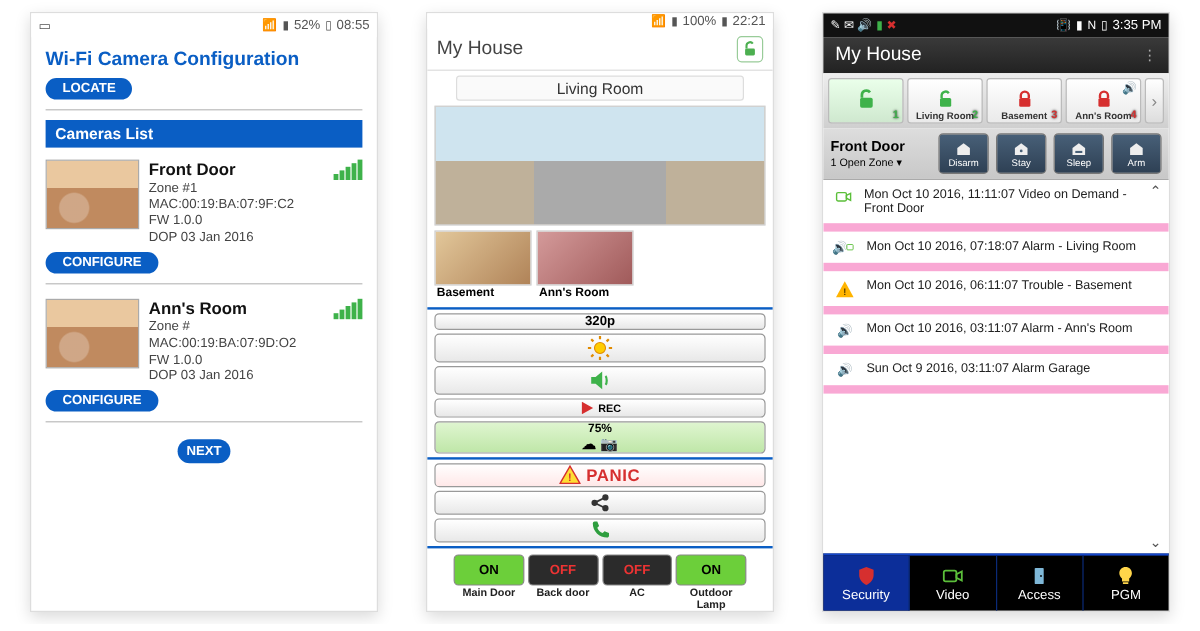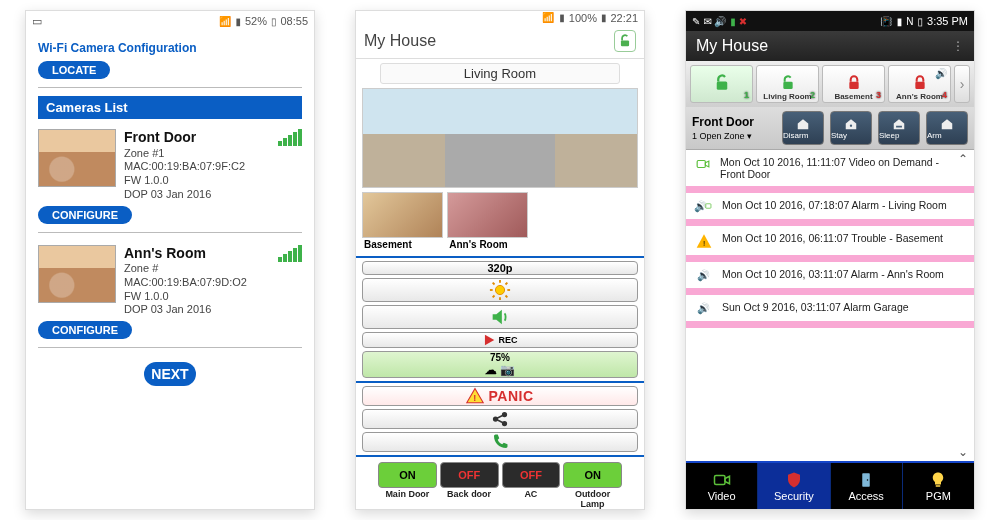--- a/index.html
+++ b/index.html
@@ -32,21 +32,21 @@
     justify-content: space-between;
     padding: 0 6px;
     font-size: 11px;
   }
   .statusbar.white { background:#fff; color:#555; }
   .statusbar.dark  { background:#111; color:#fff; }
   .statusbar .right { display:flex; gap:4px; align-items:center; }
   .sb-icon { font-size:10px; }
   
   .s1-body { padding: 6px 12px 0; overflow-y:auto; flex:1; }
-  .s1-title { color:#0a5ec4; font-weight:bold; font-size:12px; margin:4px 0 6px; }
+  .s1-title { color:#0a5ec4; font-weight:bold; font-size:16px; margin:4px 0 6px; }
   .pill-btn {
     background:#0a5ec4; color:#fff; font-weight:bold; font-size:11px;
     border-radius: 12px; padding: 3px 14px; display:inline-block;
     border:none; cursor:pointer;
   }
   .s1-hr { border:none; border-top:1px solid #bbb; margin:8px 0; }
   .s1-section-hdr {
     background:#0a5ec4; color:#fff; font-weight:bold;
     padding:4px 8px; font-size:13px; margin-bottom:6px;
   }
@@ -160,21 +160,21 @@
   .s3-zone-row{
     display:flex; align-items:center; gap:6px; padding:4px 6px;
     background:linear-gradient(#ddd,#c8c8c8); border-bottom:1px solid #aaa;
   }
   .s3-zone-txt{ flex:1; font-size:11px; }
   .s3-zone-txt b{ font-size:12px; }
   .s3-zone-txt .sub{ font-size:9px; }
   .mode-btn{
     width:42px; height:34px; border:1px solid #777; border-radius:4px;
     background:linear-gradient(#486078,#2e4054); color:#fff;
-    display:flex; flex-direction:column; justify-content:center;
+    display:flex; flex-direction:column; align-items:center; justify-content:center;
     font-size:8px; cursor:pointer;
   }
   .mode-btn svg{ height:14px; }
   .events { flex:1; overflow:hidden; background:#fff; }
   .ev{
     display:flex; gap:8px; padding:6px 8px; border-bottom:7px solid #f9a8d4;
     font-size:10.5px; color:#222; align-items:flex-start;
   }
   .ev-icon{ width:20px; display:flex; justify-content:center; padding-top:1px;}
   .caret{
@@ -255,21 +255,21 @@
         <div class="cam-line">Zone #</div>
         <div class="cam-line">MAC:00:19:BA:07:9D:O2</div>
         <div class="cam-line">FW 1.0.0</div>
         <div class="cam-line">DOP 03 Jan 2016</div>
       </div>
     </div>
     <button class="pill-btn">CONFIGURE</button>
     <hr class="s1-hr">
 
     <div class="s1-next">
-      <button class="pill-btn" style="padding:4px 7px;font-size:14px">NEXT</button>
+      <button class="pill-btn" style="padding:4px 7px;font-size:11px">NEXT</button>
     </div>
   </div>
 </div>
 
 <div class="phone">
   <div class="statusbar white">
     <span></span>
     <span class="right">
       <span class="sb-icon">📶</span>
       <span class="sb-icon">▮</span>
@@ -504,33 +504,33 @@
       <span>Mon Oct 10 2016, 03:11:07 Alarm - Ann's Room</span>
     </div>
     <div class="ev">
       <span class="ev-icon" style="color:#d62f2f">🔊</span>
       <span>Sun Oct 9 2016, 03:11:07 Alarm Garage</span>
     </div>
     <span class="caret" style="bottom:2px">⌄</span>
   </div>
 
   <div class="s3-nav">
+    <div class="s3-nav-item active">
+      <svg viewBox="0 0 24 24" fill="#d62f2f">
+          <path d="M12 2l8 3v6c0 5-3.5 9-8 11-4.5-2-8-6-8-11V5l8-3z"></path>
+        </svg>
+      <span>Security</span>
+    </div>
     <div class="s3-nav-item">
       <svg viewBox="0 0 24 24" fill="none" stroke="#5bbf3a" stroke-width="2">
           <rect x="2" y="6" width="14" height="12" rx="2"></rect>
           <path d="M16 10l6-3v10l-6-3z"></path>
         </svg>
       <span>Video</span>
     </div>
-    <div class="s3-nav-item active">
-      <svg viewBox="0 0 24 24" fill="#d62f2f">
-          <path d="M12 2l8 3v6c0 5-3.5 9-8 11-4.5-2-8-6-8-11V5l8-3z"></path>
-        </svg>
-      <span>Security</span>
-    </div>
     <div class="s3-nav-item">
       <svg viewBox="0 0 24 24" fill="#7fb8d8">
           <rect x="7" y="3" width="10" height="18" rx="1"></rect>
           <circle cx="14" cy="12" r="1" fill="#000"></circle>
         </svg>
       <span>Access</span>
     </div>
     <div class="s3-nav-item">
       <svg viewBox="0 0 24 24" fill="#ffd54a">
           <path d="M9 21h6v-2H9v2zm3-19C8 2 5 5 5 9c0 2.5 1.5 4.5 3 5.7V18h8v-3.3c1.5-1.2 3-3.2 3-5.7 0-4-3-7-7-7z"></path>

